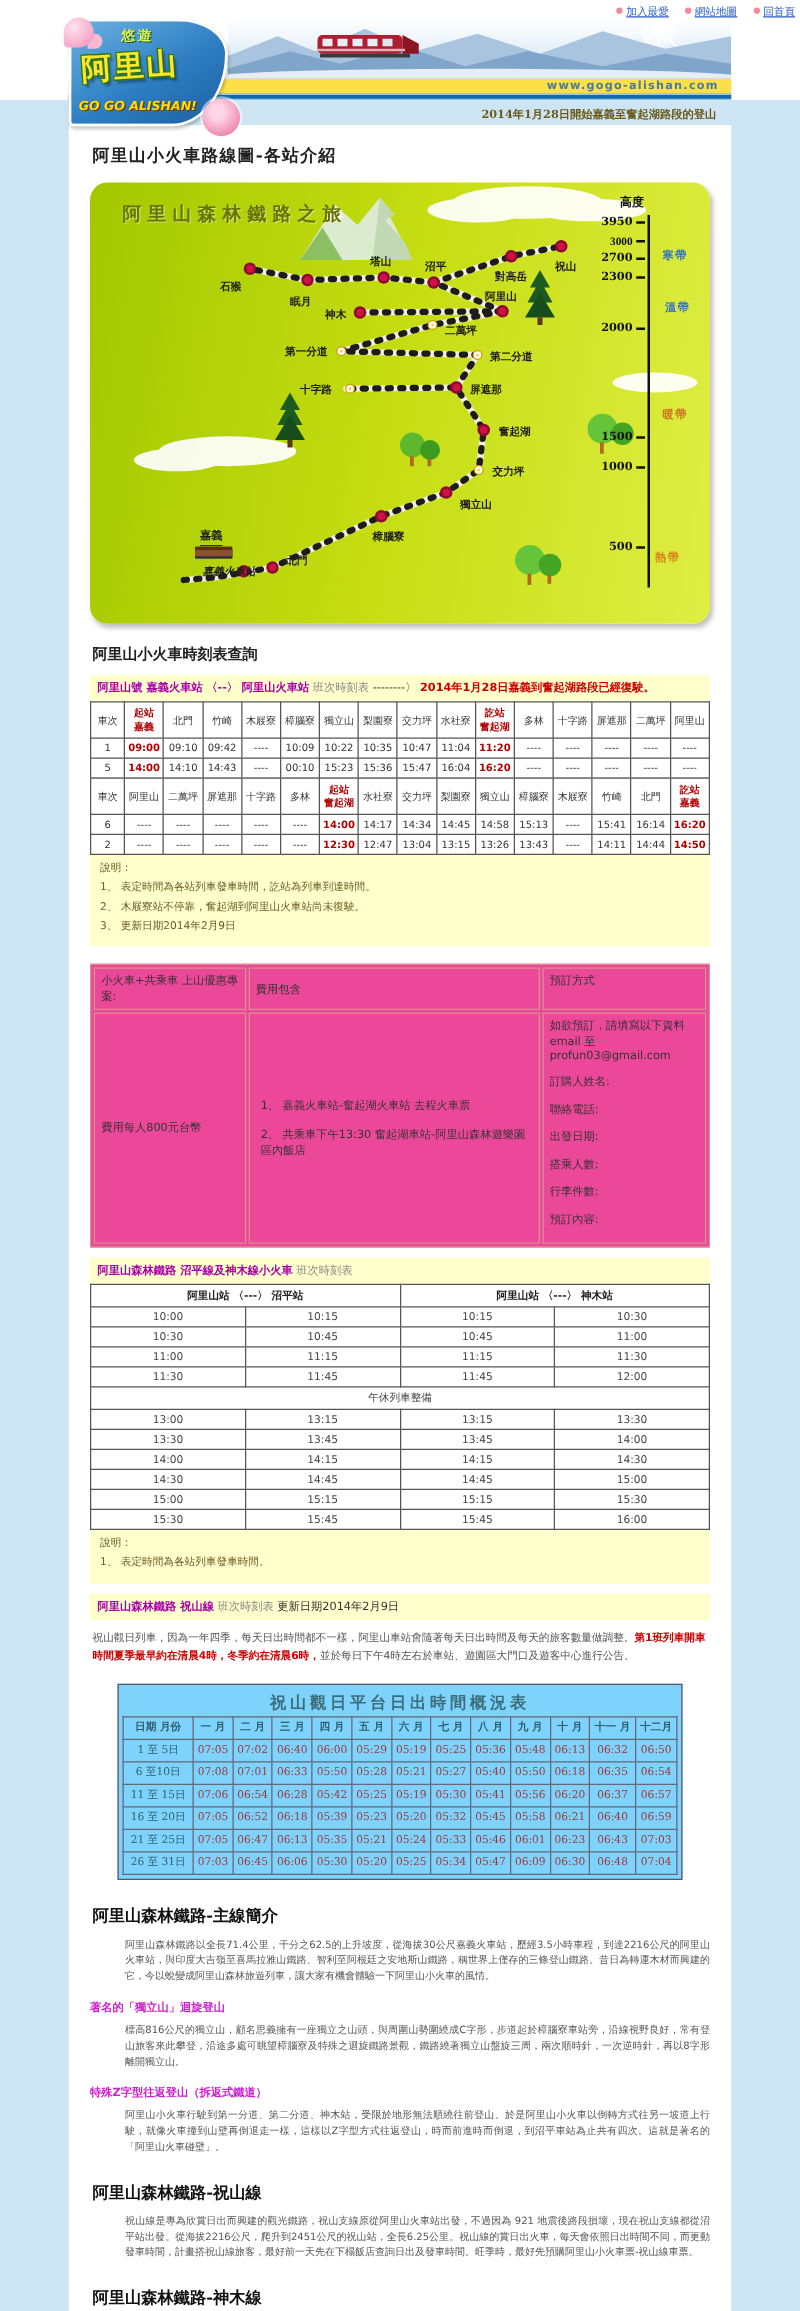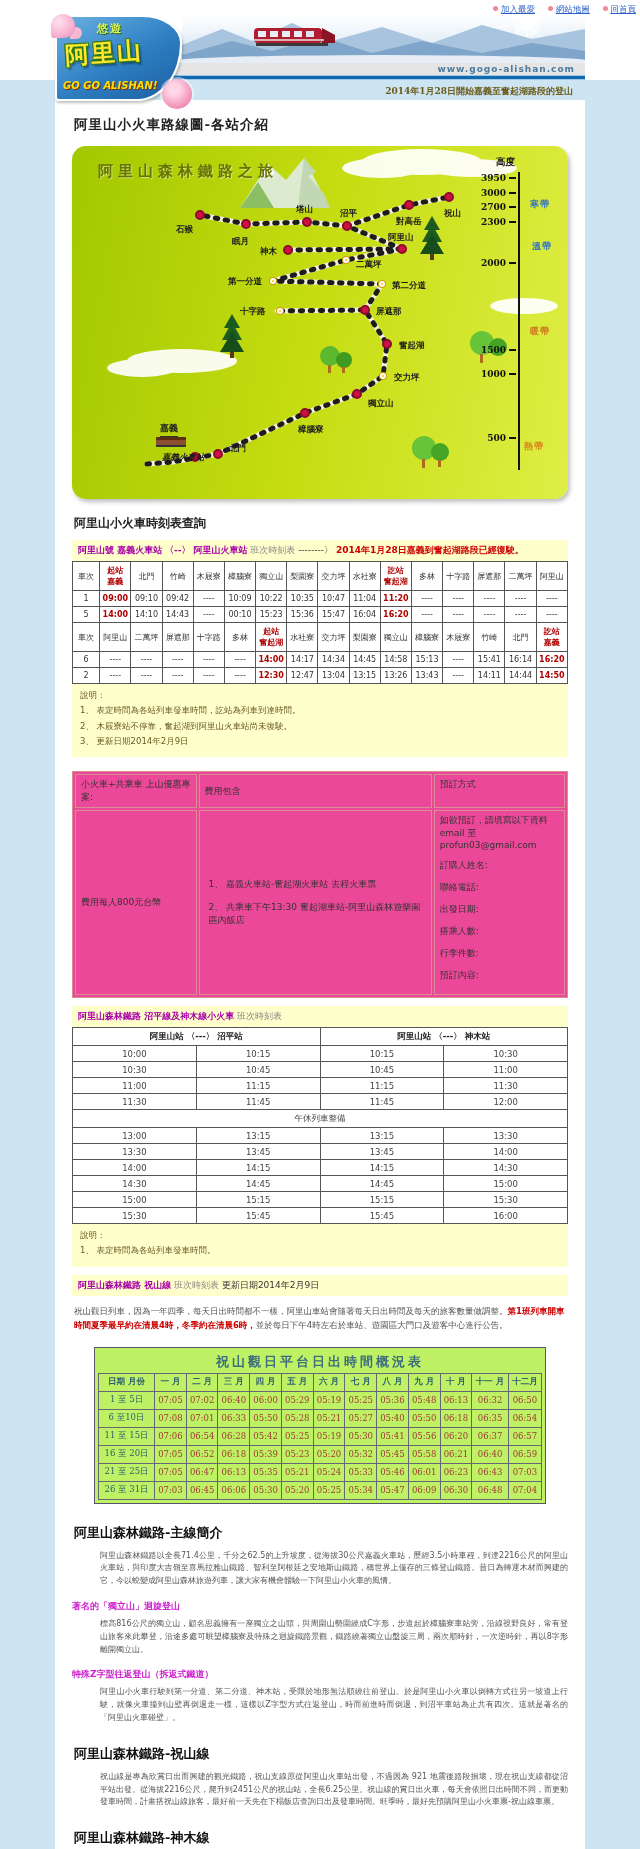--- a/index.html
+++ b/index.html
@@ -6,21 +6,21 @@
   body { width:640px; min-height:1849px; background:#cde5f2; font-family:"DejaVu Sans", sans-serif; }
   .col { width:530px; margin:0 auto; position:relative; }
 
   
   .header-white { background:#fff; padding-top:2px; }
   .topbar { height:13px; font-size:8.5px; text-align:right; padding:2px 4px 0 0; }
   .topbar a { color:#2b5fc4; text-decoration:underline; margin-left:10px; cursor:pointer; }
   .topbar .blt { display:inline-block; width:5px; height:5px; border-radius:50%; background:#f08a9a; margin-right:3px; vertical-align:1px; }
   .banner-row { height:48px; position:relative; }
   .scene { position:absolute; left:127px; top:0; width:403px; height:48px; overflow:hidden; }
-  .urlbar { height:12px; background:#e5e5e5; text-align:right; font-size:9px; font-weight:bold; color:#4a7a9e; letter-spacing:1px; padding:1px 10px 0 0; }
+  .urlbar { height:12px; background:#fde047; text-align:right; font-size:9px; font-weight:bold; color:#4a7a9e; letter-spacing:1px; padding:1px 10px 0 0; }
   .bluebar { height:5px; background:#1269b0; border-top:1px solid #9cc8e4; border-bottom:1px solid #9cc8e4; }
   .marquee { height:20px; font-size:9px; font-weight:bold; color:#6b5a1a; font-family:"DejaVu Serif", serif; text-align:right; padding:5px 12px 0 0; }
 
   
   .logo { position:absolute; top:0; left:0; width:127px; height:86px; z-index:9;
     background:linear-gradient(150deg,#6cb2e2 0%,#2d7ec2 55%,#1c5fa0 100%);
     border-radius:4px 42px 48px 4px / 4px 30px 62px 4px; border:2px solid #fff;
     box-shadow:1px 2px 3px rgba(0,0,0,.25); overflow:visible; }
   .logo .yu { position:absolute; left:40px; top:4px; font:bold 11px "DejaVu Serif", serif; color:#d9f25c; text-shadow:1px 1px 0 #1d5e12; letter-spacing:2px; }
   .logo .ali { position:absolute; left:8px; top:20px; font:bold 24px "DejaVu Serif", serif; color:#ffe430; letter-spacing:2px; transform:rotate(-4deg);
@@ -78,21 +78,21 @@
   table.promo .c2 { width:48%; vertical-align:middle; }
   table.promo .c2 div { margin:10px 0 10px 4px; }
   table.promo .c3 div { margin-bottom:9px; }
 
   
   table.branch { width:100%; border-collapse:collapse; table-layout:fixed; background:#fff; }
   table.branch th, table.branch td { border:1px solid #555; font-size:8.5px; color:#444; text-align:center; padding:2.5px 0; }
   table.branch th { font-weight:bold; color:#222; }
 
   
-  .sunwrap { width:452px; margin:14px auto 6px auto; border:1px solid #556; padding:3px; background:#bef264; }
+  .sunwrap { width:452px; margin:14px auto 6px auto; border:1px solid #556; padding:3px; background:#7dd3fc; }
   .suntitle { text-align:center; font:bold 13px "DejaVu Serif", serif; color:#3d6e7c; letter-spacing:3px; padding:2px 0; }
   table.sunrise { width:100%; border-collapse:collapse; }
   table.sunrise th, table.sunrise td { border:1px solid #667; font:8.5px "DejaVu Serif", serif; text-align:center; padding:2.5px 0; color:#a03838; }
   table.sunrise th { color:#2f5f6f; font-weight:bold; }
   table.sunrise td:first-child { color:#2f5f6f; }
 
   
   .zh-para { font-size:8.5px; color:#555; line-height:1.7; margin:8px 2px 2px 2px; }
   .zh-para .r { color:#cc0000; font-weight:bold; }
   h3.txt-h { font:bold 13px "DejaVu Serif", serif; color:#111; margin:20px 0 8px 2px; }
@@ -276,21 +276,21 @@
         <div class="dot r" style="left: 285px; top: 248px;"></div>
         <div class="st-label" style="left: 296px; top: 252px;">獨立山</div>
         <div class="dot r" style="left: 233px; top: 267px;"></div>
         <div class="st-label" style="left: 226px; top: 278px;">樟腦寮</div>
         <div class="dot r" style="left: 146px; top: 308px;"></div>
         <div class="st-label" style="left: 157px; top: 297px;">北門</div>
         <div class="dot r" style="left: 123px; top: 311px;"></div>
         <div class="st-label" style="left: 90px; top: 306px; font-style: italic;">嘉義火車站</div>
         <div class="ticknum" style="top: 27px;">3950</div>
         <div class="tickline" style="top: 31px;"></div>
-        <div class="ticknum" style="top: 42px;">3000</div>
+        <div class="ticknum" style="top: 42px; font-family: Liberation Serif, serif;">3000</div>
         <div class="tickline" style="top: 46px;"></div>
         <div class="ticknum" style="top: 56px;">2700</div>
         <div class="tickline" style="top: 60px;"></div>
         <div class="ticknum" style="top: 71px;">2300</div>
         <div class="tickline" style="top: 75px;"></div>
         <div class="ticknum" style="top: 112px;">2000</div>
         <div class="tickline" style="top: 116px;"></div>
         <div class="ticknum" style="top: 199px;">1500</div>
         <div class="tickline" style="top: 203px;"></div>
         <div class="ticknum" style="top: 223px;">1000</div>

